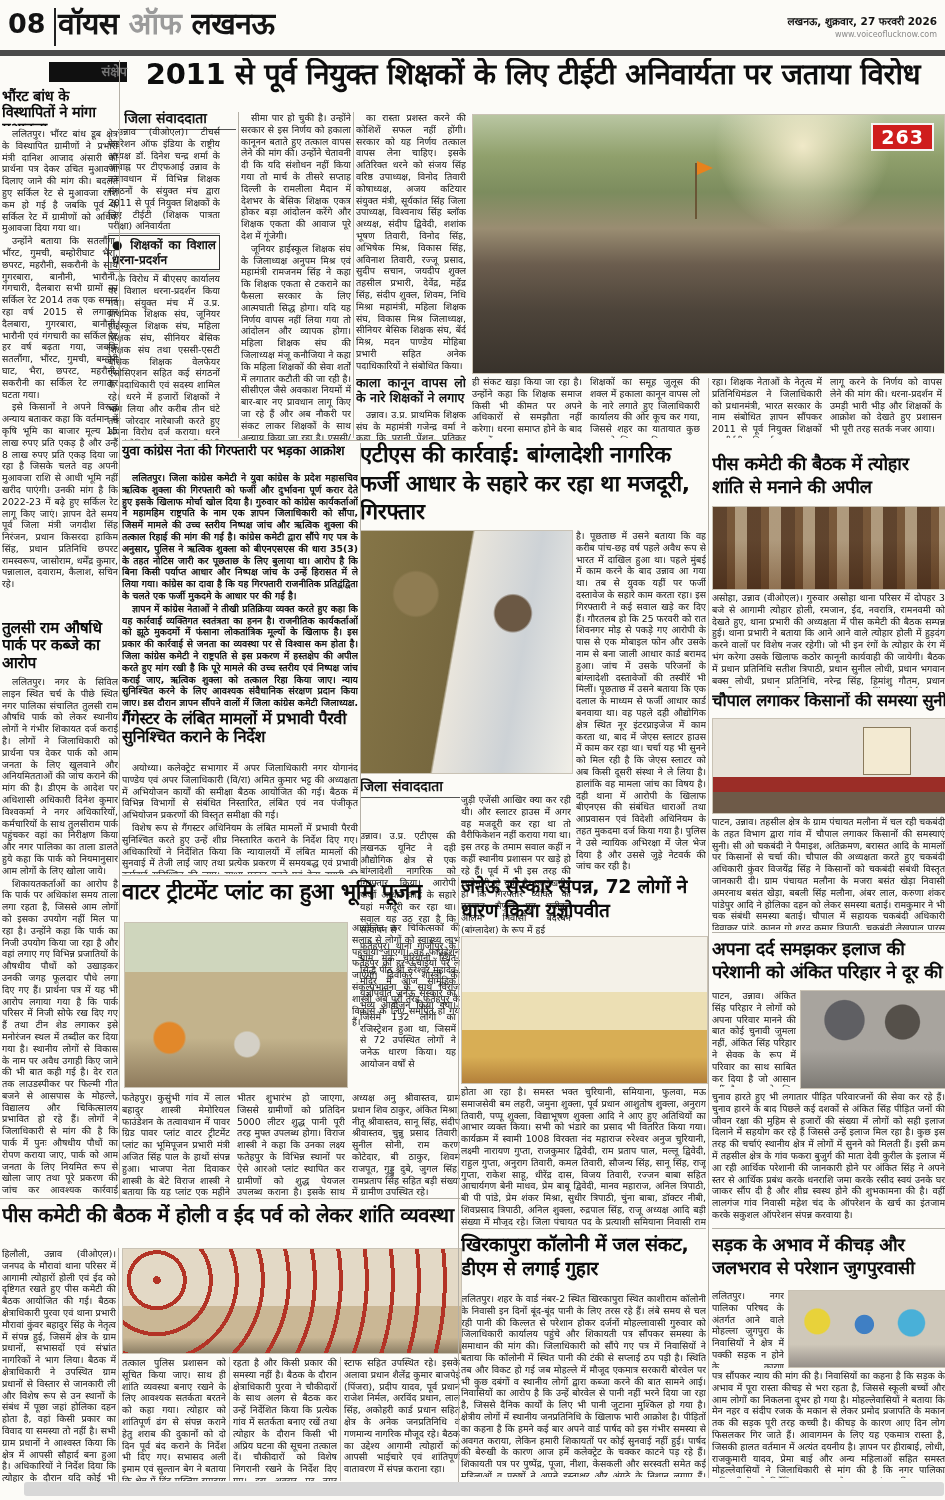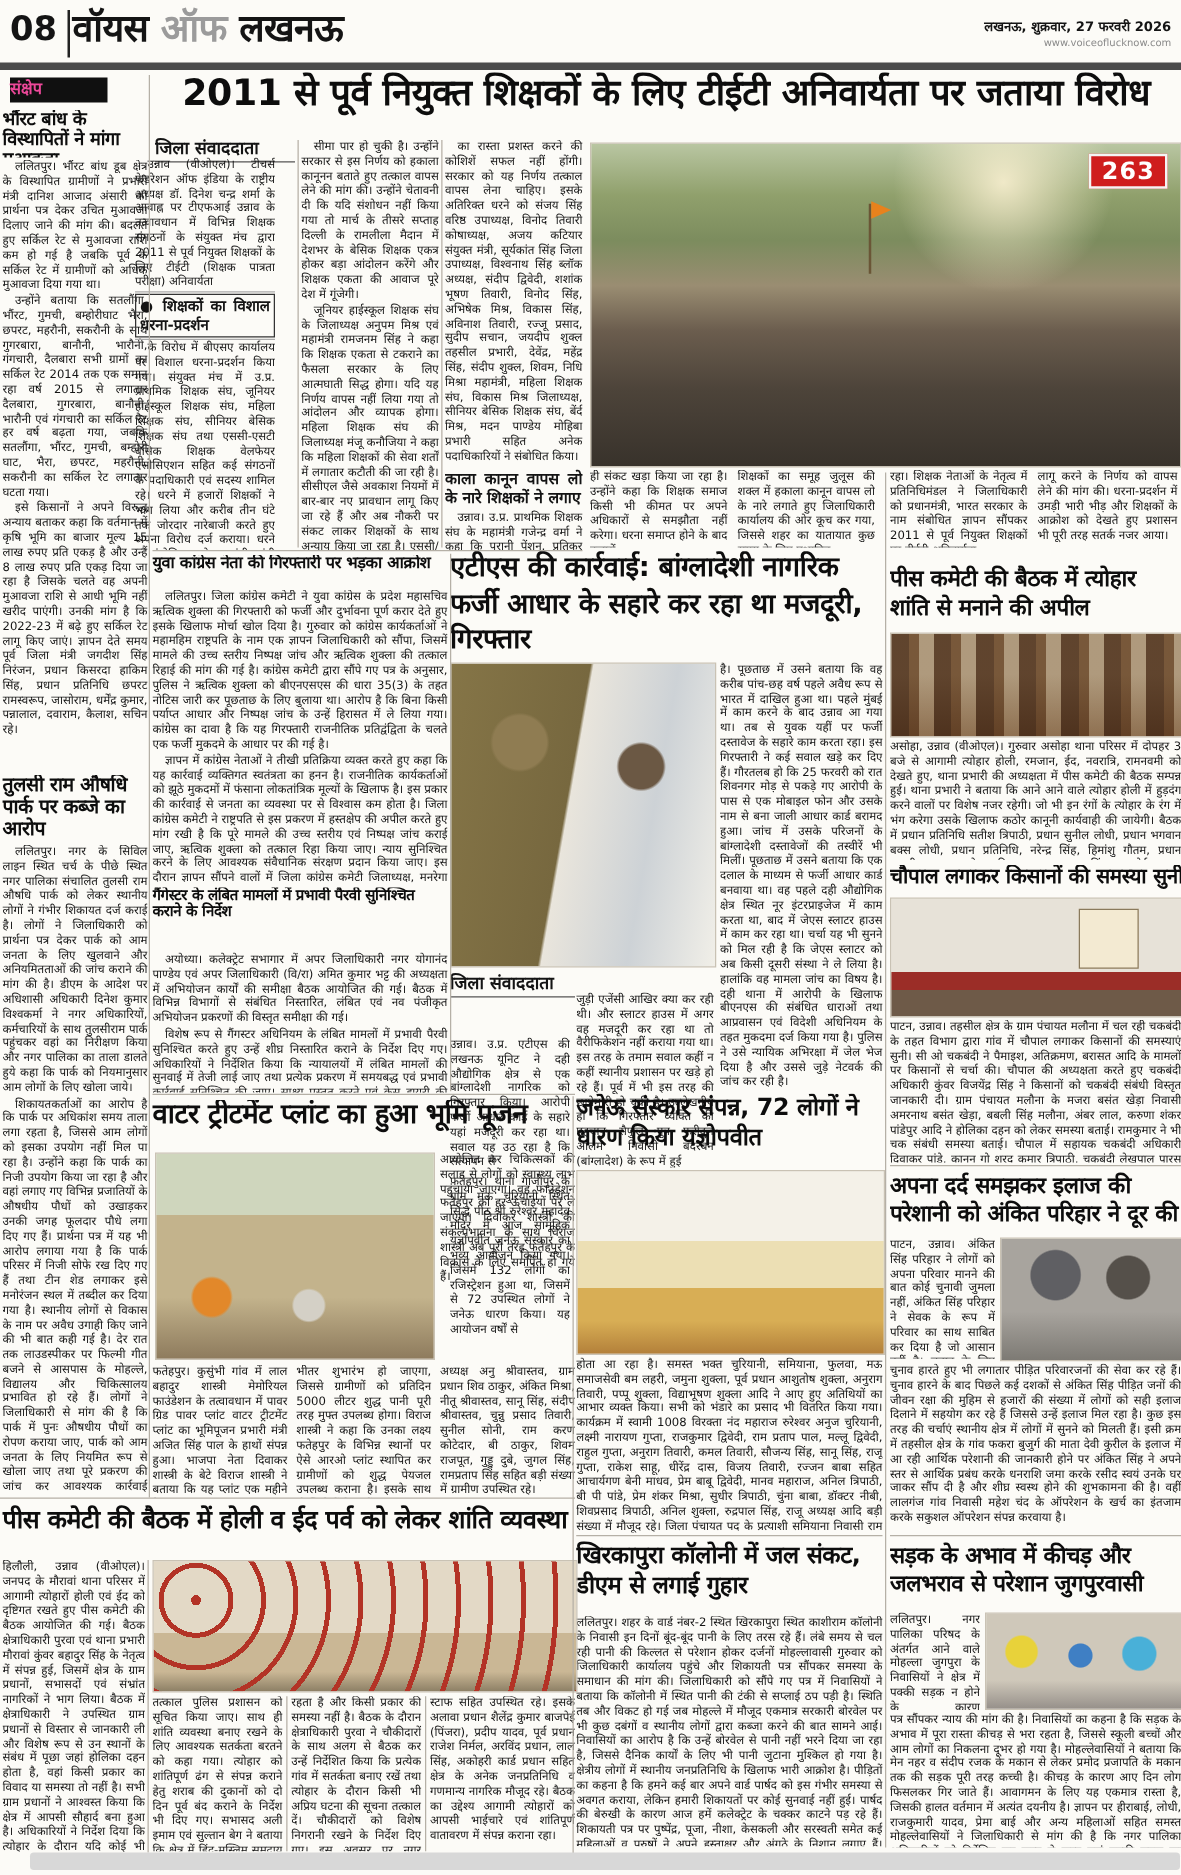--- a/index.html
+++ b/index.html
@@ -20,21 +20,21 @@
            font-weight:bold;font-size:12px;line-height:1.2;text-indent:0 !important;}
   .subhead2{font-weight:bold;font-size:12.5px;line-height:1.25;margin:3px 0;text-indent:0 !important;}
   
   .pageno{font-size:27px;font-weight:bold;border-right:2px solid #222;padding-right:8px;line-height:1.2;}
   .masthead{font-size:30px;font-weight:bold;letter-spacing:-0.5px;line-height:1.2;}
   .masthead .gray{color:#9b9b9b;}
   .sectiontitle{font-size:22px;font-weight:bold;}
   .hdate{font-size:10.5px;font-weight:bold;text-align:right;}
   .hsite{font-size:8px;color:#8a8a8a;text-align:right;}
   .headrule{background:#4b4b4b;}
-  .brieflabel{background:#101010;color:#ec4899;font-size:13px;font-weight:bold;text-align:left;line-height:20px;}
+  .brieflabel{background:#101010;color:#737373;font-size:13px;font-weight:bold;text-align:right;line-height:20px;margin-left:41px;}
   .footerbar{background:#d8d8d8;border-radius:3px;}
   
   .lead-ph{background:
      radial-gradient(circle at 70% 12%, rgba(255,244,214,.85), rgba(255,244,214,0) 22%),
      linear-gradient(180deg,#b9c6a2 0%,#90a06c 16%,#7c8c5e 30%,#9a8d72 44%,#6b5d4e 58%,#4d443a 76%,#38322b 100%);}
   .flag{width:0;height:0;border-left:16px solid #e8821d;border-top:7px solid transparent;border-bottom:7px solid transparent;}
   .flagpole{width:2px;height:56px;background:#6a5636;}
   .sign263{background:#cf1d1d;color:#fff;font-weight:bold;font-size:19px;padding:1px 8px;border:2px solid #f4f4f4;letter-spacing:1px;}
   .ats-ph{background:
      radial-gradient(circle at 26% 26%, #8f7c52 9%, rgba(0,0,0,0) 10%),
@@ -109,26 +109,26 @@
     <div class="abs flag" style="left:224px;top:46px;"></div>
     <div class="abs sign263" style="right:10px;top:8px;">263</div>
   </div>
   <div class="abs body" style="left:472px;top:376px;width:110px;height:62px;">ही संकट खड़ा किया जा रहा है। उन्होंने कहा कि शिक्षक समाज किसी भी कीमत पर अपने अधिकारों से समझौता नहीं करेगा। धरना समाप्त होने के बाद हजारों</div>
   <div class="abs body" style="left:590px;top:376px;width:110px;height:62px;">शिक्षकों का समूह जुलूस की शक्ल में हकाला कानून वापस लो के नारे लगाते हुए जिलाधिकारी कार्यालय की ओर कूच कर गया, जिससे शहर का यातायात कुछ समय के लिए प्रभावित</div>
   <div class="abs body" style="left:712px;top:376px;width:110px;height:62px;">रहा। शिक्षक नेताओं के नेतृत्व में प्रतिनिधिमंडल ने जिलाधिकारी को प्रधानमंत्री, भारत सरकार के नाम संबोधित ज्ञापन सौंपकर 2011 से पूर्व नियुक्त शिक्षकों पर टीईटी अनिवार्यता</div>
   <div class="abs body" style="left:830px;top:376px;width:112px;height:74px;">लागू करने के निर्णय को वापस लेने की मांग की। धरना-प्रदर्शन में उमड़ी भारी भीड़ और शिक्षकों के आक्रोश को देखते हुए प्रशासन भी पूरी तरह सतर्क नजर आया।</div>
 
   <div class="abs hline" style="left:122px;top:440px;width:344px;"></div>
   <div class="abs hl nowrap" style="left:122px;top:444px;width:236px;height:24px;font-size:13px;">युवा कांग्रेस नेता की गिरफ्तारी पर भड़का आक्रोश</div>
-  <div class="abs body" style="left:122px;top:472px;width:236px;height:234px;">
+  <div class="abs body" style="left:122px;top:472px;width:236px;height:234px;font-weight:bold;">
     <p>ललितपुर। जिला कांग्रेस कमेटी ने युवा कांग्रेस के प्रदेश महासचिव ऋत्विक शुक्ला की गिरफ्तारी को फर्जी और दुर्भावना पूर्ण करार देते हुए इसके खिलाफ मोर्चा खोल दिया है। गुरुवार को कांग्रेस कार्यकर्ताओं ने महामहिम राष्ट्रपति के नाम एक ज्ञापन जिलाधिकारी को सौंपा, जिसमें मामले की उच्च स्तरीय निष्पक्ष जांच और ऋत्विक शुक्ला की तत्काल रिहाई की मांग की गई है। कांग्रेस कमेटी द्वारा सौंपे गए पत्र के अनुसार, पुलिस ने ऋत्विक शुक्ला को बीएनएसएस की धारा 35(3) के तहत नोटिस जारी कर पूछताछ के लिए बुलाया था। आरोप है कि बिना किसी पर्याप्त आधार और निष्पक्ष जांच के उन्हें हिरासत में ले लिया गया। कांग्रेस का दावा है कि यह गिरफ्तारी राजनीतिक प्रतिद्वंद्विता के चलते एक फर्जी मुकदमे के आधार पर की गई है।</p>
     <p>ज्ञापन में कांग्रेस नेताओं ने तीखी प्रतिक्रिया व्यक्त करते हुए कहा कि यह कार्रवाई व्यक्तिगत स्वतंत्रता का हनन है। राजनीतिक कार्यकर्ताओं को झूठे मुकदमों में फंसाना लोकतांत्रिक मूल्यों के खिलाफ है। इस प्रकार की कार्रवाई से जनता का व्यवस्था पर से विश्वास कम होता है। जिला कांग्रेस कमेटी ने राष्ट्रपति से इस प्रकरण में हस्तक्षेप की अपील करते हुए मांग रखी है कि पूरे मामले की उच्च स्तरीय एवं निष्पक्ष जांच कराई जाए, ऋत्विक शुक्ला को तत्काल रिहा किया जाए। न्याय सुनिश्चित करने के लिए आवश्यक संवैधानिक संरक्षण प्रदान किया जाए। इस दौरान ज्ञापन सौंपने वालों में जिला कांग्रेस कमेटी जिलाध्यक्ष, मनरेगा बचाओ संघर्ष समिति के जिलाप्रभारी, शशिकान्त दीक्षित, रामनरेश दुबे, मकरंद किलेदार विक्की के अलावा अनेकों पदाधिकारी और कार्यकर्ता मौजूद रहे।</p>
   </div>
 
-  <div class="abs hl" style="left:122px;top:710px;width:236px;height:50px;font-size:12px;">गैंगेस्टर के लंबित मामलों में प्रभावी पैरवी सुनिश्चित कराने के निर्देश</div>
+  <div class="abs hl" style="left:122px;top:710px;width:236px;height:50px;font-size:16px;">गैंगेस्टर के लंबित मामलों में प्रभावी पैरवी सुनिश्चित कराने के निर्देश</div>
   <div class="abs body" style="left:122px;top:762px;width:236px;height:112px;">
     <p>अयोध्या। कलेक्ट्रेट सभागार में अपर जिलाधिकारी नगर योगानंद पाण्डेय एवं अपर जिलाधिकारी (वि/रा) अमित कुमार भट्ट की अध्यक्षता में अभियोजन कार्यों की समीक्षा बैठक आयोजित की गई। बैठक में विभिन्न विभागों से संबंधित निस्तारित, लंबित एवं नव पंजीकृत अभियोजन प्रकरणों की विस्तृत समीक्षा की गई।</p>
     <p>विशेष रूप से गैंगस्टर अधिनियम के लंबित मामलों में प्रभावी पैरवी सुनिश्चित करते हुए उन्हें शीघ्र निस्तारित कराने के निर्देश दिए गए। अधिकारियों ने निर्देशित किया कि न्यायालयों में लंबित मामलों की सुनवाई में तेजी लाई जाए तथा प्रत्येक प्रकरण में समयबद्ध एवं प्रभावी कार्रवाई सुनिश्चित की जाए। साक्ष्य प्रस्तुत करने एवं केस डायरी की नियमित मॉनिटरिंग करने के निर्देश भी दिए गए।</p>
   </div>
 
   <div class="abs hline" style="left:122px;top:875px;width:338px;"></div>
   <div class="abs hl nowrap" style="left:122px;top:880px;width:338px;height:38px;font-size:22px;">वाटर ट्रीटमेंट प्लांट का हुआ भूमि पूजन</div>
   <div class="abs ph water-ph" style="left:124px;top:922px;width:222px;height:164px;"></div>
   <div class="abs body" style="left:352px;top:922px;width:108px;height:164px;">आयोजित कर चिकित्सकों की सलाह से लोगों को स्वास्थ्य लाभ पहुंचाया जाएगा। वह फाउंडेशन फतेहपुर को हर ऊंचाइयों पर ले जाएगा। दिवाकर शास्त्री की संकल्पभावना के साथ विराज शास्त्री अब पूरी तरह फतेहपुर के विकास के लिए समर्पित हो गये हैं।</div>
   <div class="abs body" style="left:122px;top:1092px;width:108px;height:106px;">फतेहपुर। कुसुंभी गांव में लाल बहादुर शास्त्री मेमोरियल फाउंडेशन के तत्वावधान में पावर ग्रिड पावर प्लांट वाटर ट्रीटमेंट प्लांट का भूमिपूजन प्रभारी मंत्री अजित सिंह पाल के हाथों संपन्न हुआ। भाजपा नेता दिवाकर शास्त्री के बेटे विराज शास्त्री ने बताया कि यह प्लांट एक महीने के</div>

